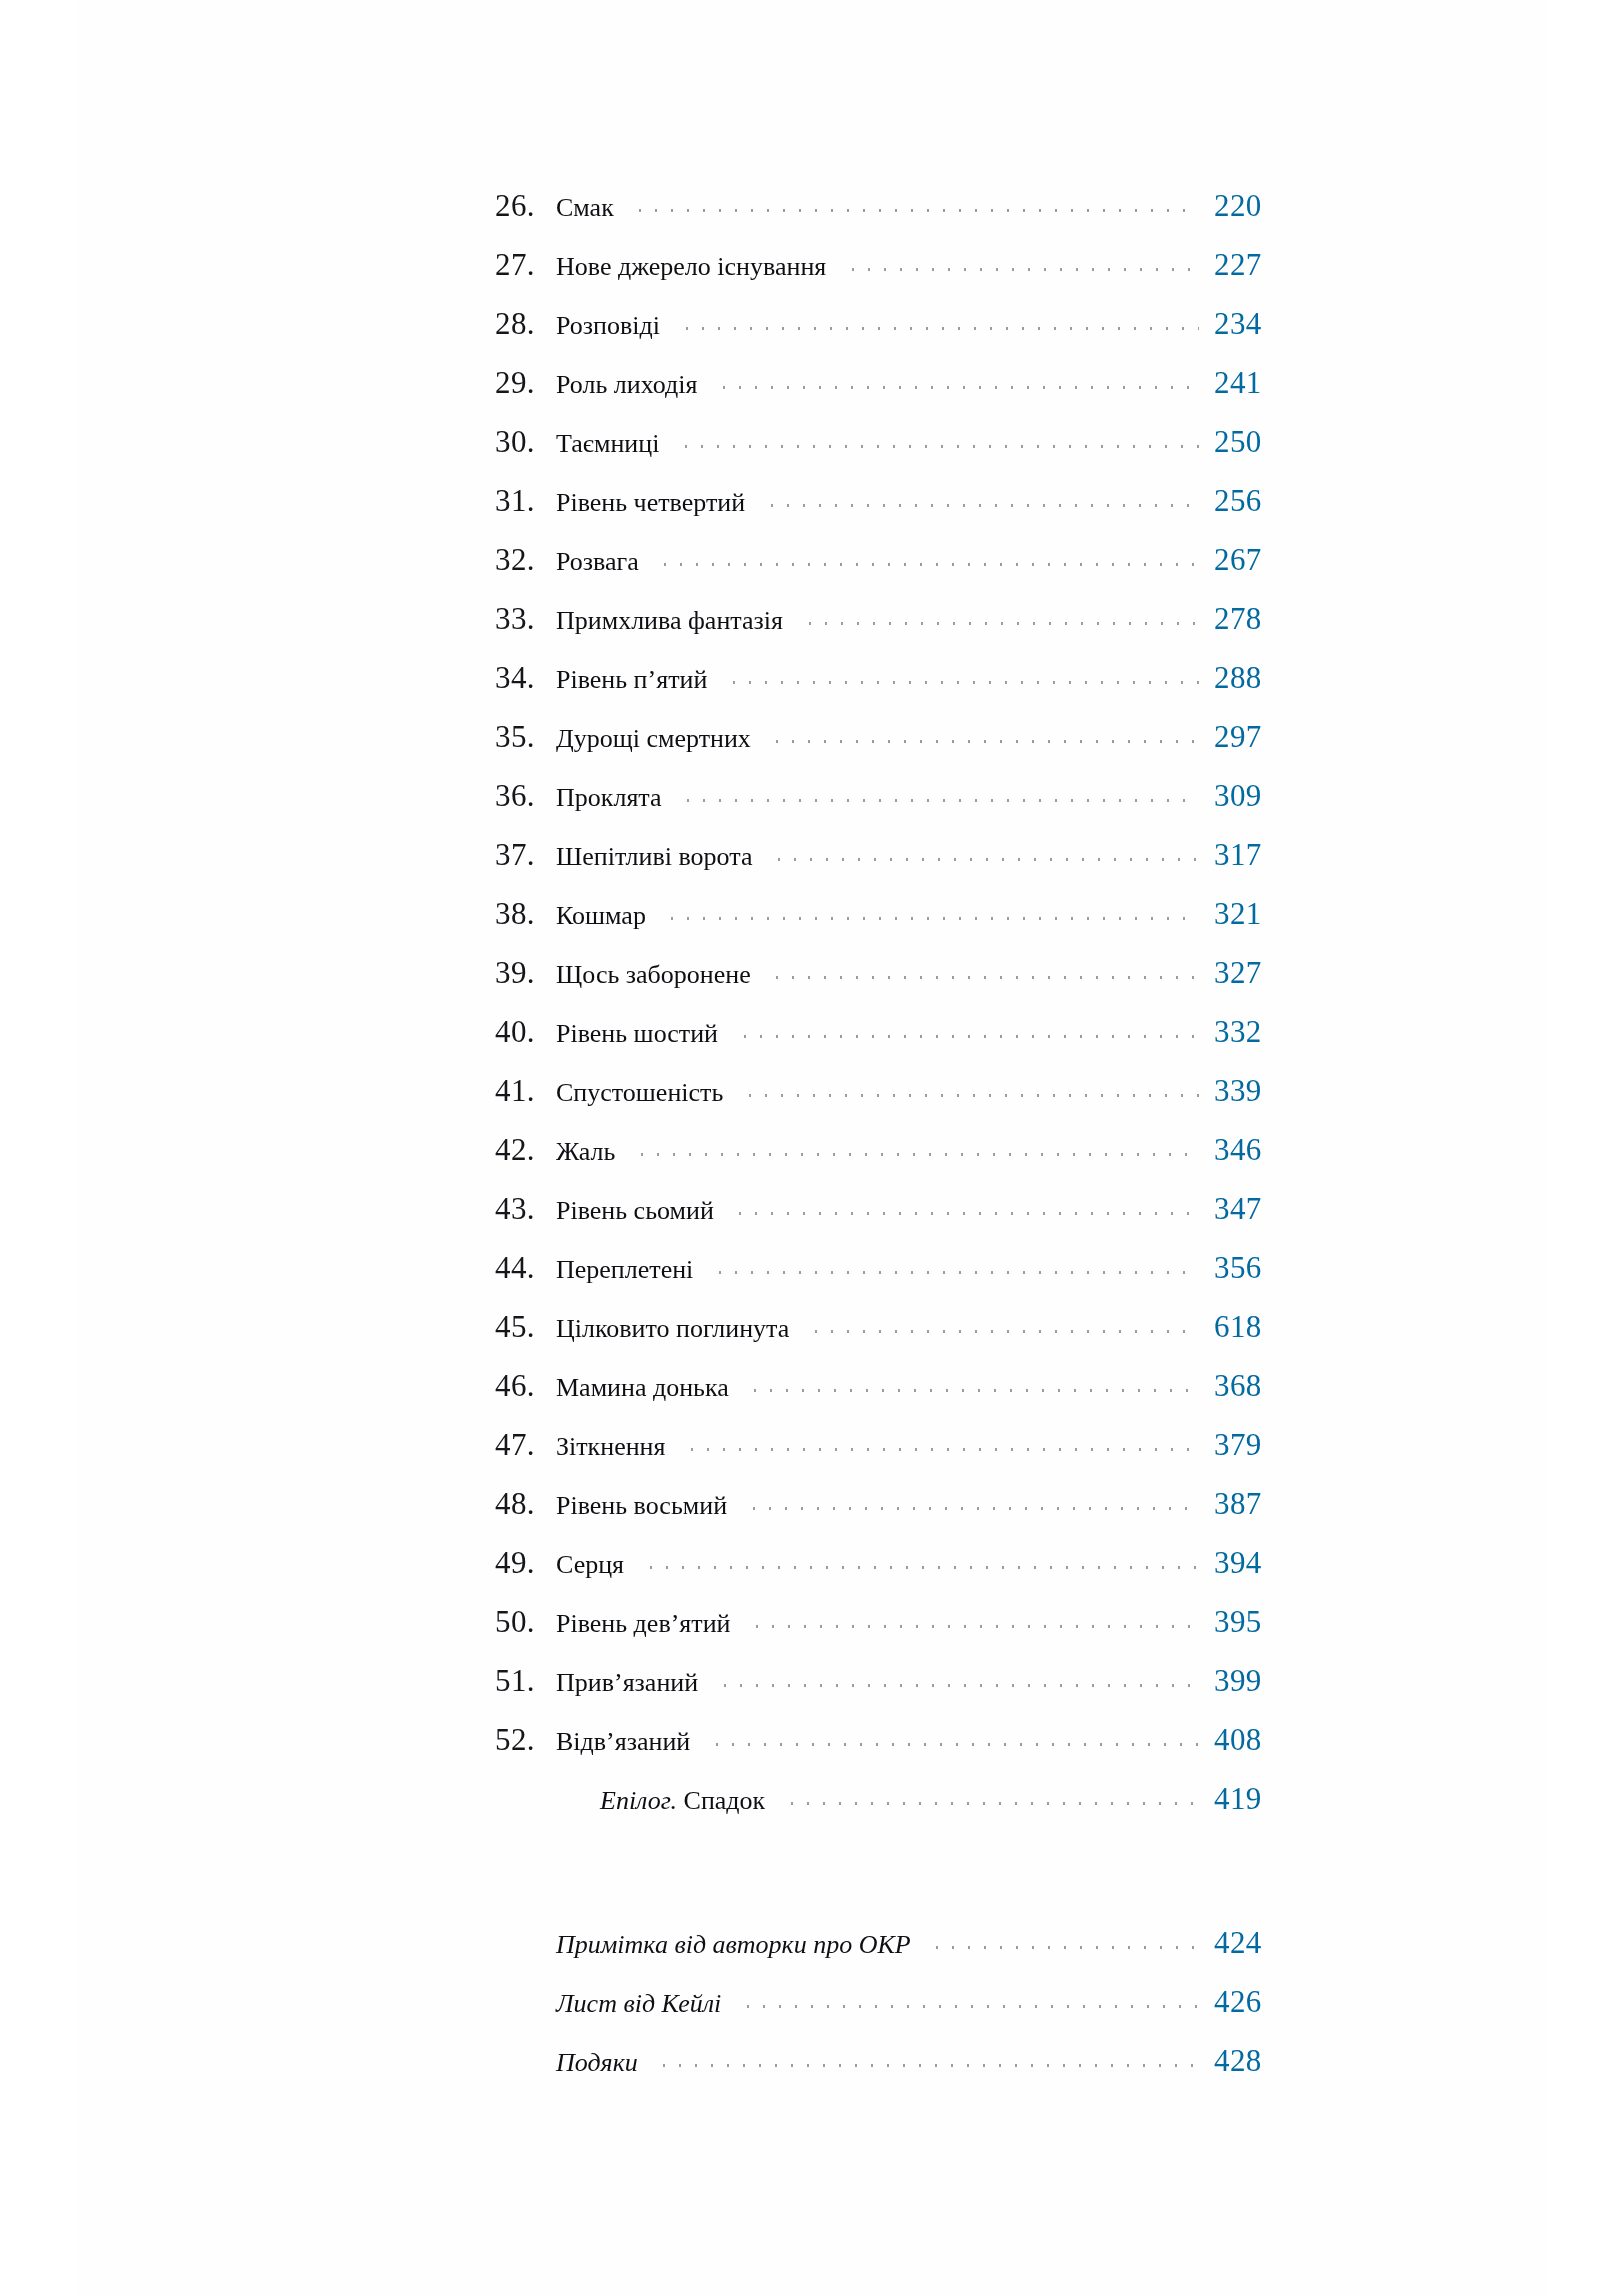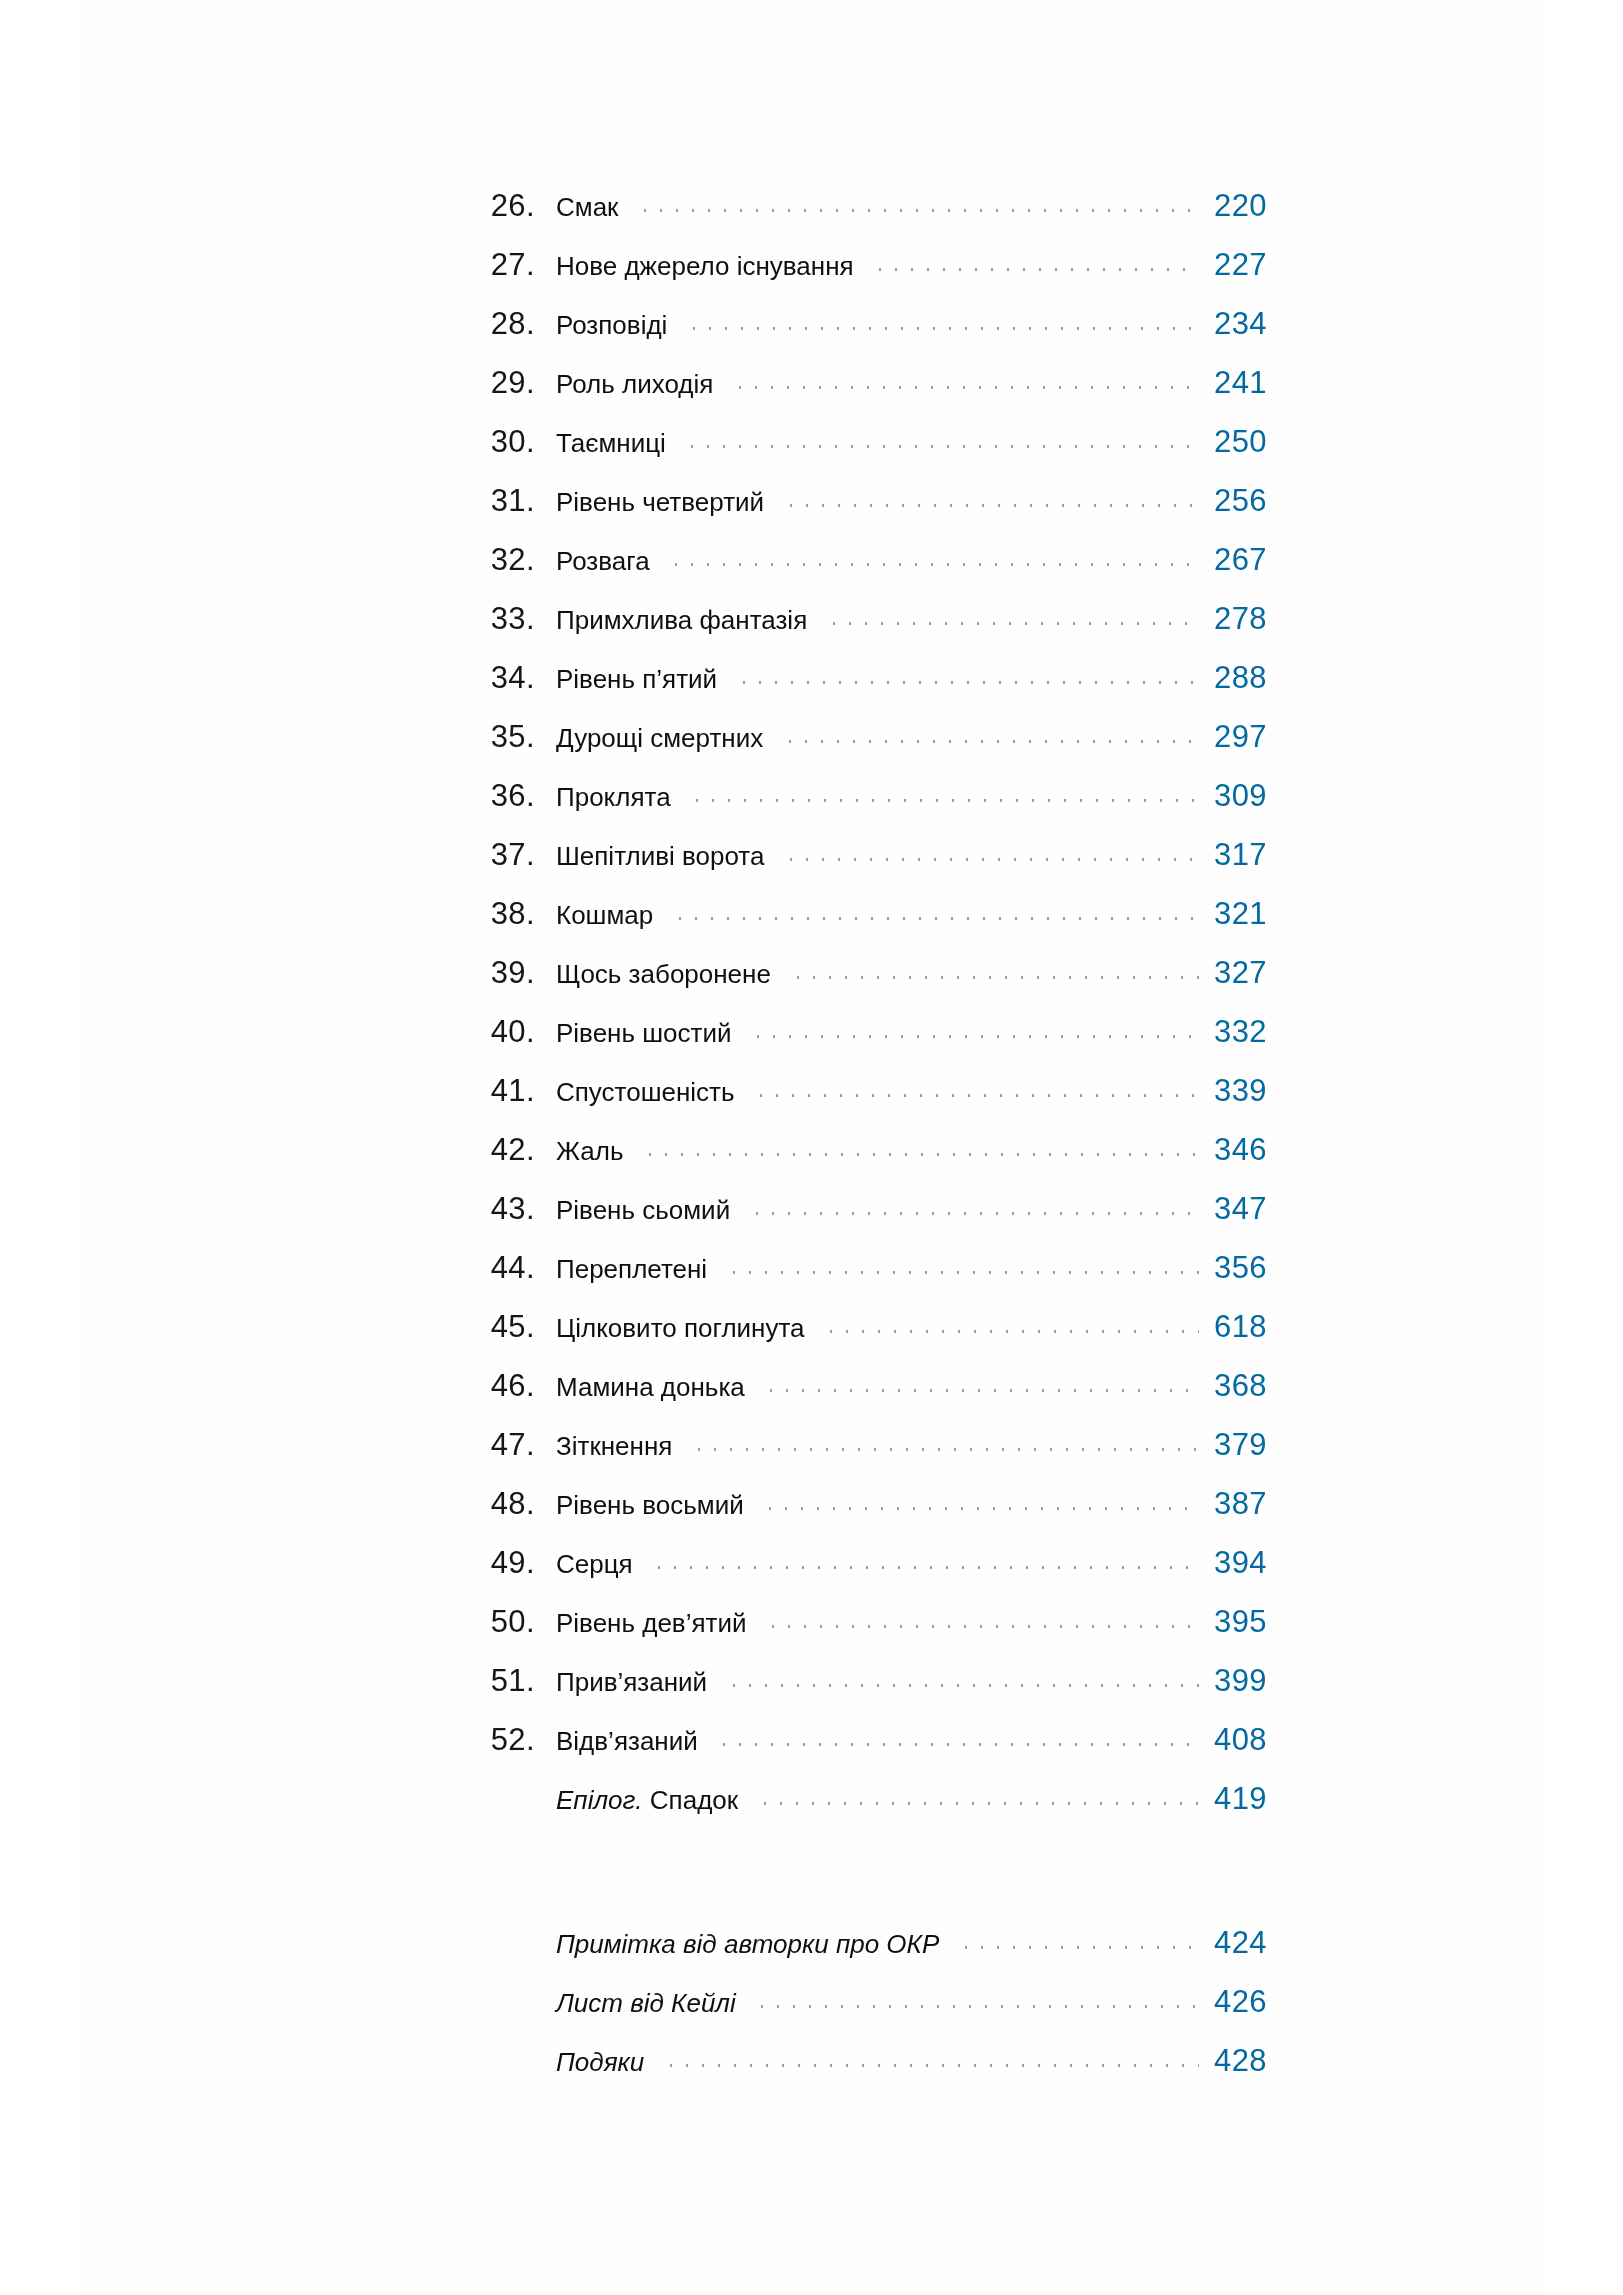--- a/index.html
+++ b/index.html
@@ -9,21 +9,21 @@
     background: #ffffff;
   }
 
   .page {
     position: relative;
     width: 1471px;
     height: 2295px;
     background: #fefefe;
     margin: 0 auto;
     overflow: hidden;
-    font-family: Liberation Sans, sans-serif;
+    font-family: Liberation Serif, serif;
     color: #111111;
     -webkit-font-smoothing: antialiased;
   }
 
   
   .toc {
     position: absolute;
     left: 385px;
     top: 188px;
     width: 863px;
@@ -83,20 +83,21 @@
     white-space: nowrap;
   }
 
   
   .toc-row.no-num .num {
     visibility: hidden;
   }
 
   .ital {
     font-style: italic;
+    margin-left: 44px;
   }
 
   .toc-row.backmatter .title {
     font-style: italic;
   }
 
   
   .block-gap {
     height: 85px;
   }

